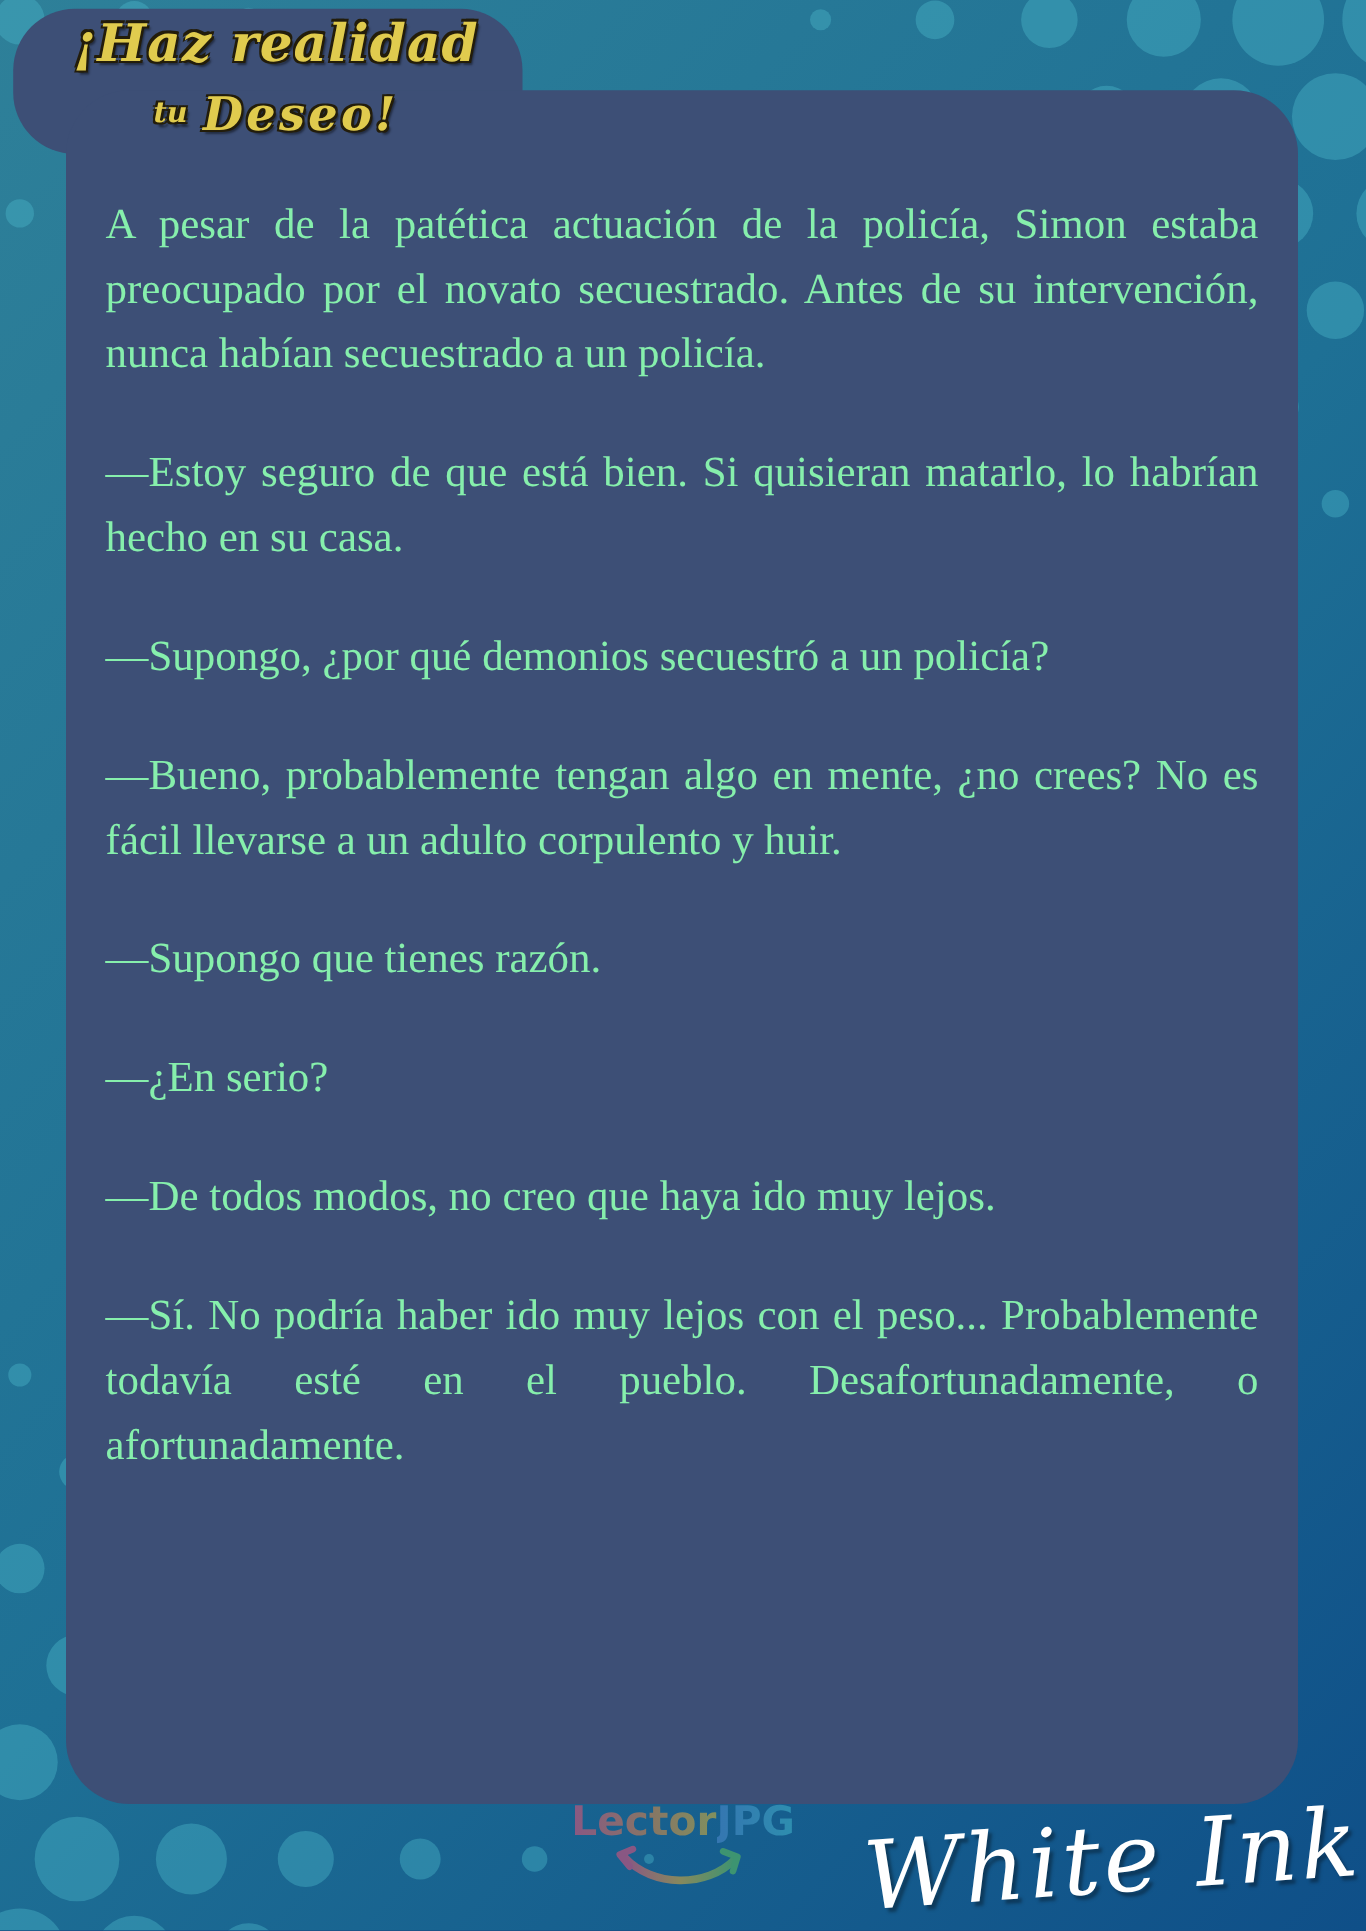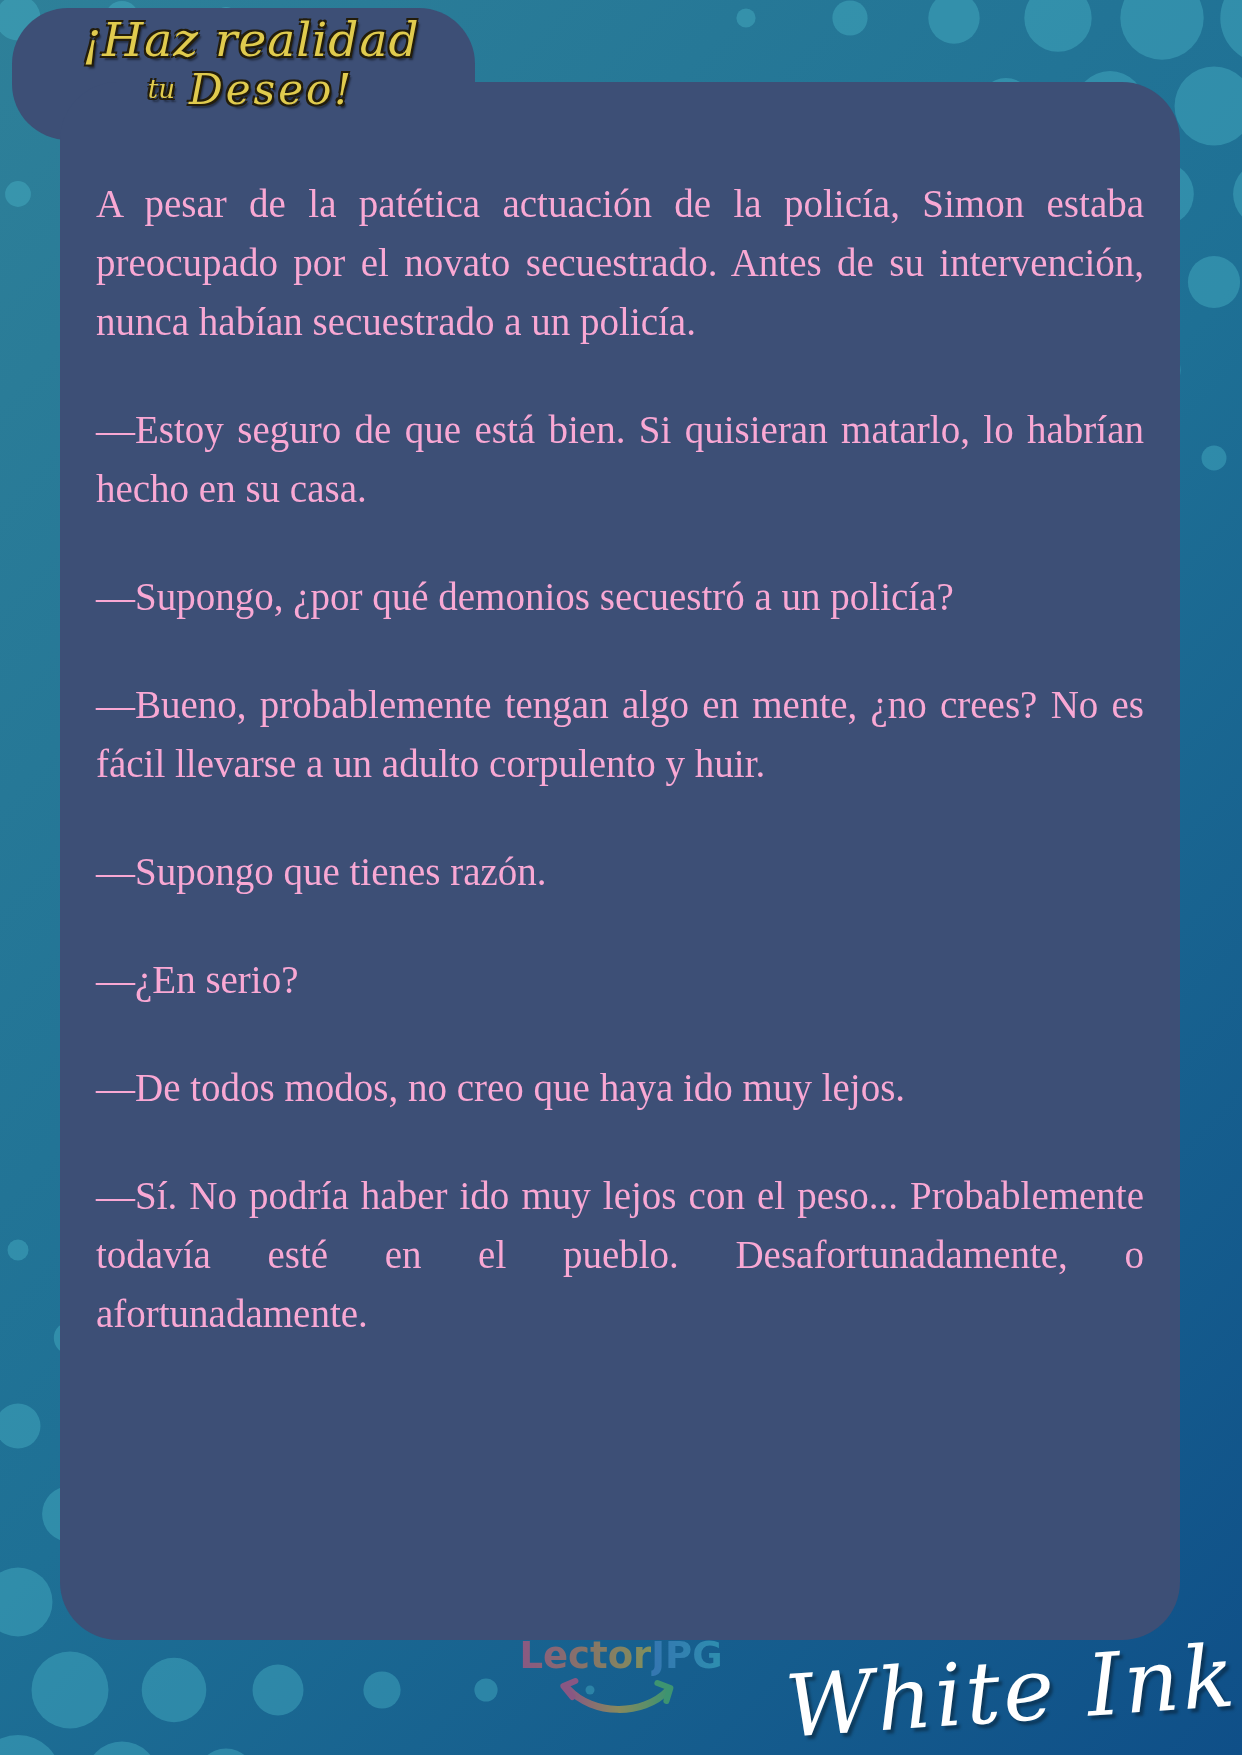--- a/index.html
+++ b/index.html
@@ -14,32 +14,32 @@
     position:absolute;left:12px;top:8px;width:463px;height:132px;
     background:#3d4f76;border-radius:56px;z-index:1;
   }
   .card{
     position:absolute;left:60px;top:82px;width:1120px;height:1558px;
     background:#3d4f76;border-radius:58px;z-index:1;
     box-sizing:border-box;padding:92px 36px 0 36px;
   }
   .page-text p{
     margin:0 0 49px 0;
-    font-size:39px;line-height:59px;color:#f9a8d4;
+    font-size:39px;line-height:59px;color:#86efac;
     text-align:justify;
   }
   .logo{
     position:absolute;left:66px;top:14px;width:370px;z-index:2;
     text-align:center;color:#e0cb4e;
-    font-family:"DejaVu Serif",serif;font-style:italic;font-weight:normal;
+    font-family:"DejaVu Serif",serif;font-style:italic;font-weight:bold;
     text-shadow:-2px -2px 0 #231d0b,2px -2px 0 #231d0b,-2px 2px 0 #231d0b,2px 2px 0 #231d0b,3px 4px 2px rgba(0,0,0,.45);
     user-select:none;
   }
   .logo .l1{font-size:47px;line-height:52px;letter-spacing:1px;}
-  .logo .l2row{display:flex;justify-content:center;align-items:flex-start;gap:14px;margin-top:2px;}
+  .logo .l2row{display:flex;justify-content:center;align-items:flex-start;gap:14px;margin-top:16px;}
   .logo .l2{font-size:26px;line-height:30px;margin-top:6px;}
   .logo .l3{font-size:42px;line-height:44px;letter-spacing:3px;}
   .watermark{
     position:absolute;left:50%;bottom:34px;transform:translateX(-50%);
     z-index:2;opacity:.6;user-select:none;
   }
   .watermark .brand{
     font-family:"DejaVu Sans",sans-serif;font-weight:bold;font-size:37px;line-height:38px;
     letter-spacing:0px;white-space:nowrap;
   }

